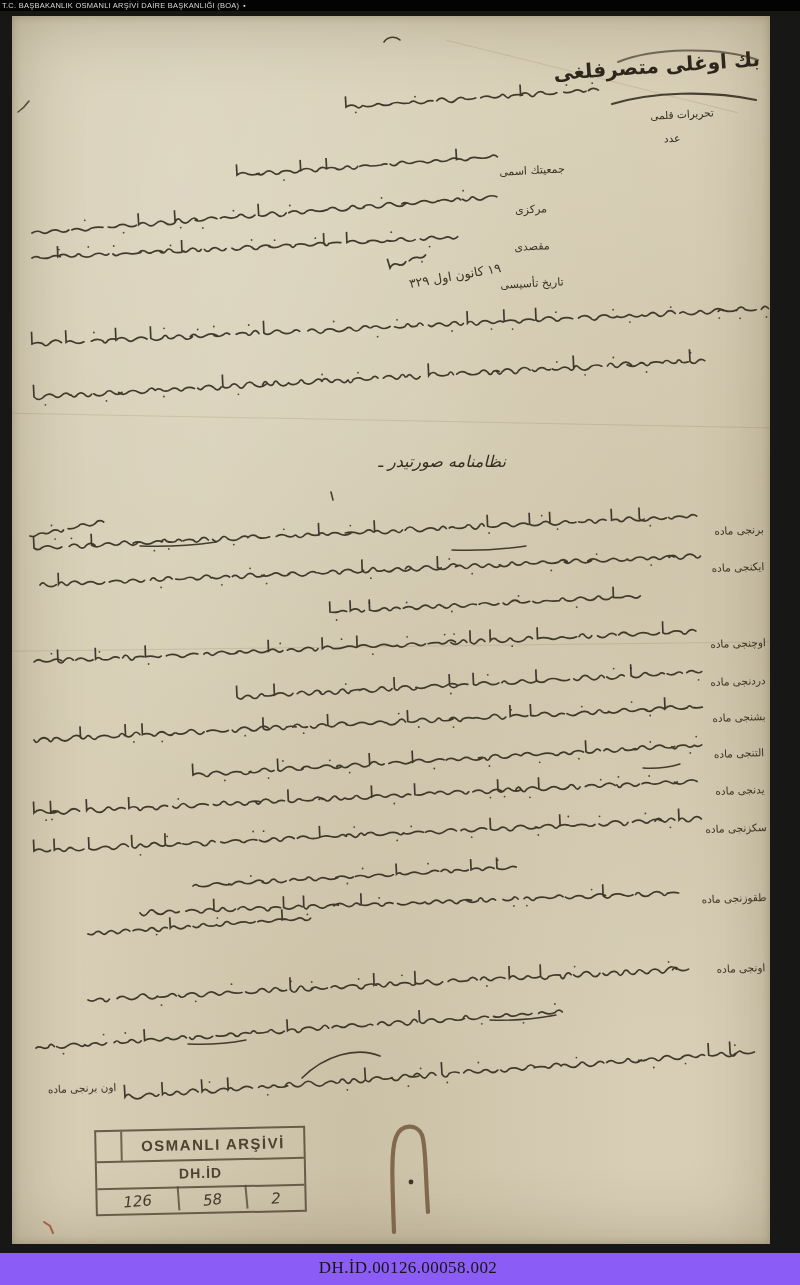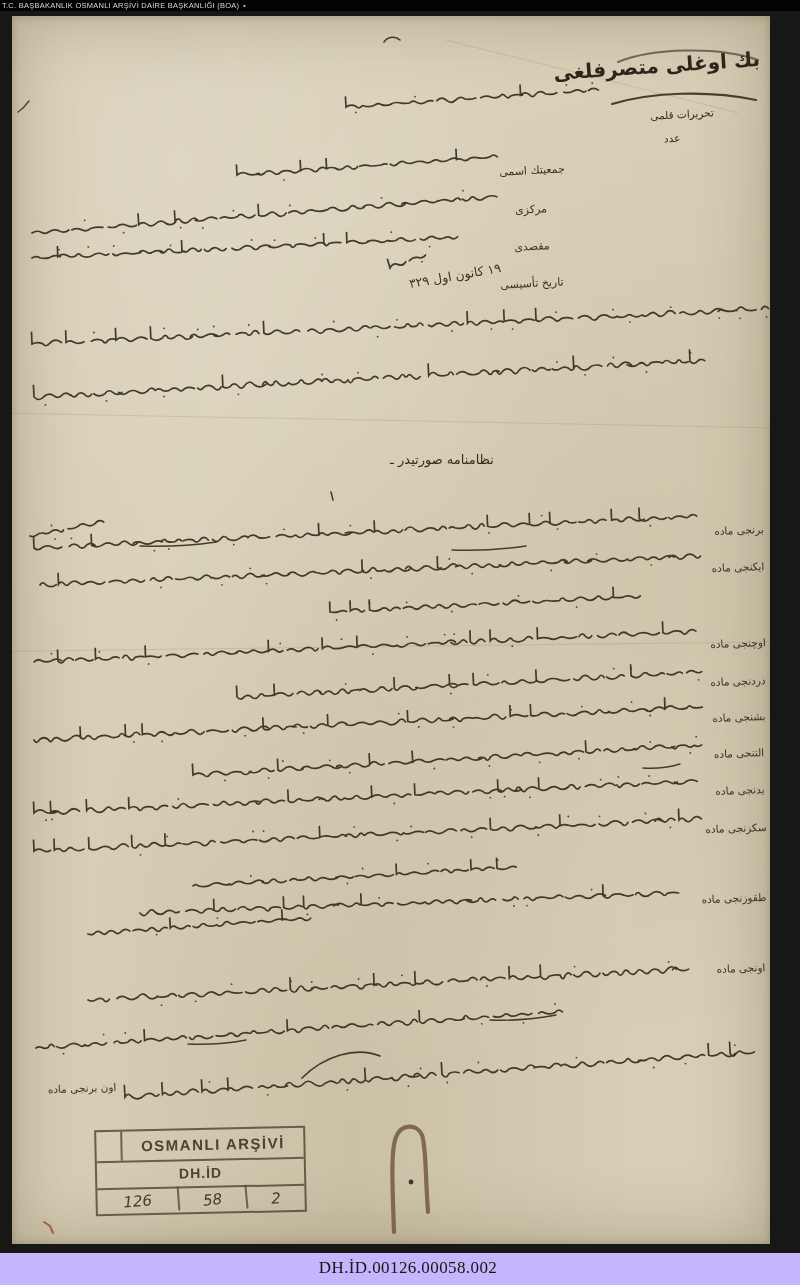--- a/index.html
+++ b/index.html
@@ -34,40 +34,40 @@
   svg.ink{position:absolute;left:0;top:0;width:758px;height:1228px;}
   
   .ms{
     position:absolute;direction:rtl;unicode-bidi:isolate;white-space:nowrap;
     color:#3a3122;font-family:"DejaVu Sans",sans-serif;text-align:center;
   }
   .letterhead-cal{font-weight:bold;font-size:20px;transform:rotate(-4deg);color:#2e261a;letter-spacing:-1px;}
   .letterhead-sub{font-size:10.5px;transform:rotate(-3deg);color:#342c1f;}
   .field-label{font-size:11px;transform:rotate(-3deg);}
   .date-value{font-size:12.5px;transform:rotate(-10deg);}
-  .heading{font-size:13px;color:#342c1e;}
+  .heading{font-size:16px;color:#342c1e;font-style:italic;}
   .madde{font-size:10.5px;transform:rotate(-2deg);}
   
   .stamp{
     position:absolute;left:83px;top:1112px;width:207px;
     border:2.5px solid rgba(86,74,56,.85);transform:rotate(-1.2deg);
     color:#51452f;background:rgba(210,200,170,.0);
   }
   .stamp .r1{height:29px;border-bottom:2px solid rgba(86,74,56,.85);display:flex;}
   .stamp .r1 .mini{width:24px;border-right:2px solid rgba(86,74,56,.8);}
   .stamp .r1 .main{flex:1;text-align:center;font-weight:bold;font-size:15px;line-height:29px;letter-spacing:1.5px;color:#4e4330;}
   .stamp .r2{height:25px;border-bottom:2px solid rgba(86,74,56,.85);text-align:center;font-weight:bold;font-size:14px;line-height:25px;letter-spacing:1px;color:#4e4330;}
   .stamp .r3{height:24px;display:flex;font-family:"DejaVu Sans",sans-serif;font-style:italic;font-size:15px;color:#46false3a2c;color:#463a2c;}
   .stamp .r3 .c{line-height:24px;text-align:center;}
   .stamp .r3 .c1{width:80px;border-right:2px solid rgba(86,74,56,.8);transform:rotate(-3deg);}
   .stamp .r3 .c2{width:66px;border-right:2px solid rgba(86,74,56,.8);transform:rotate(-4deg);}
   .stamp .r3 .c3{flex:1;transform:rotate(-2deg);}
   
   .footer{
-    position:absolute;top:1253px;left:0;width:800px;height:32px;background:#c4b5fd;text-align:center;
+    position:absolute;top:1253px;left:0;width:800px;height:32px;background:#8b5cf6;text-align:center;
   }
   .caption{
     display:inline-block;margin-top:5px;transform:translateX(8px);
     font-family:"Liberation Serif",serif;font-size:17px;color:#161616;letter-spacing:.4px;
   }
 </style>
 </head>
 <body>
 
 <div class="banner">

